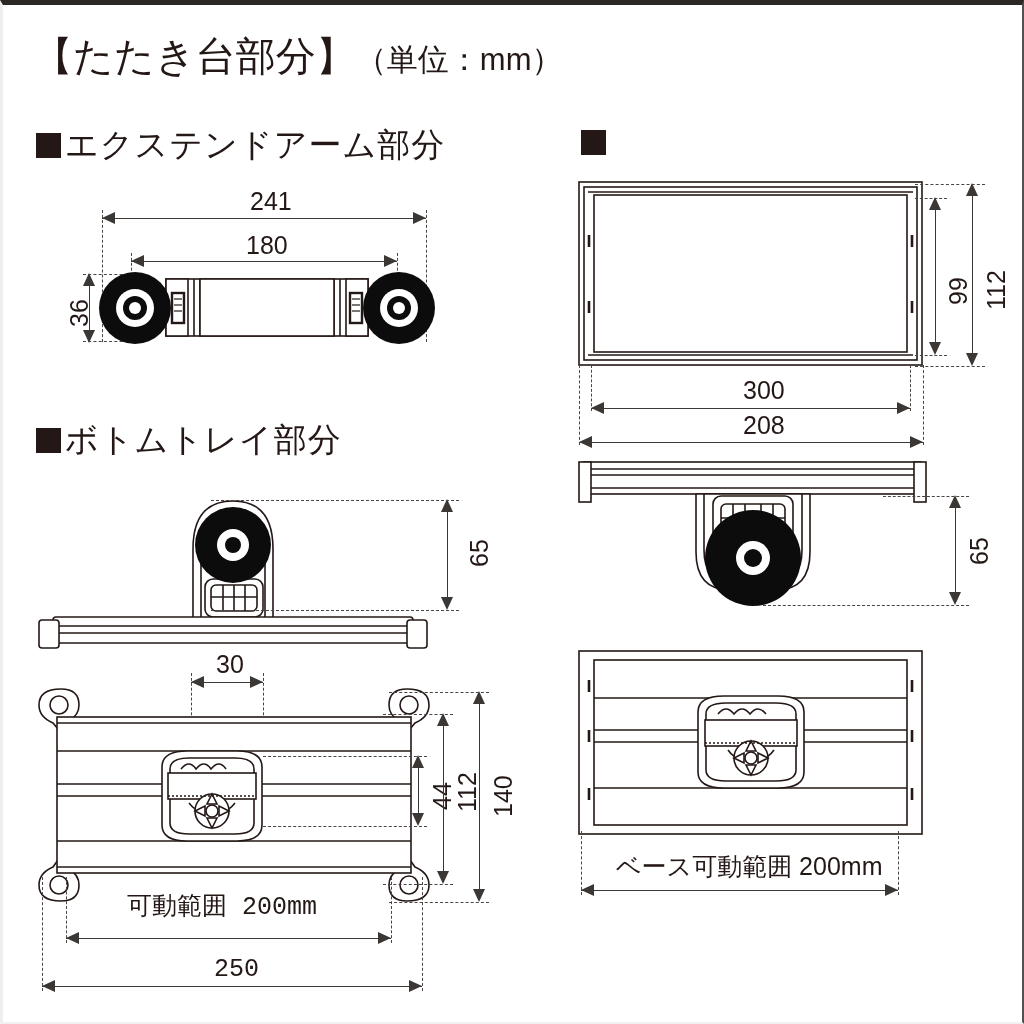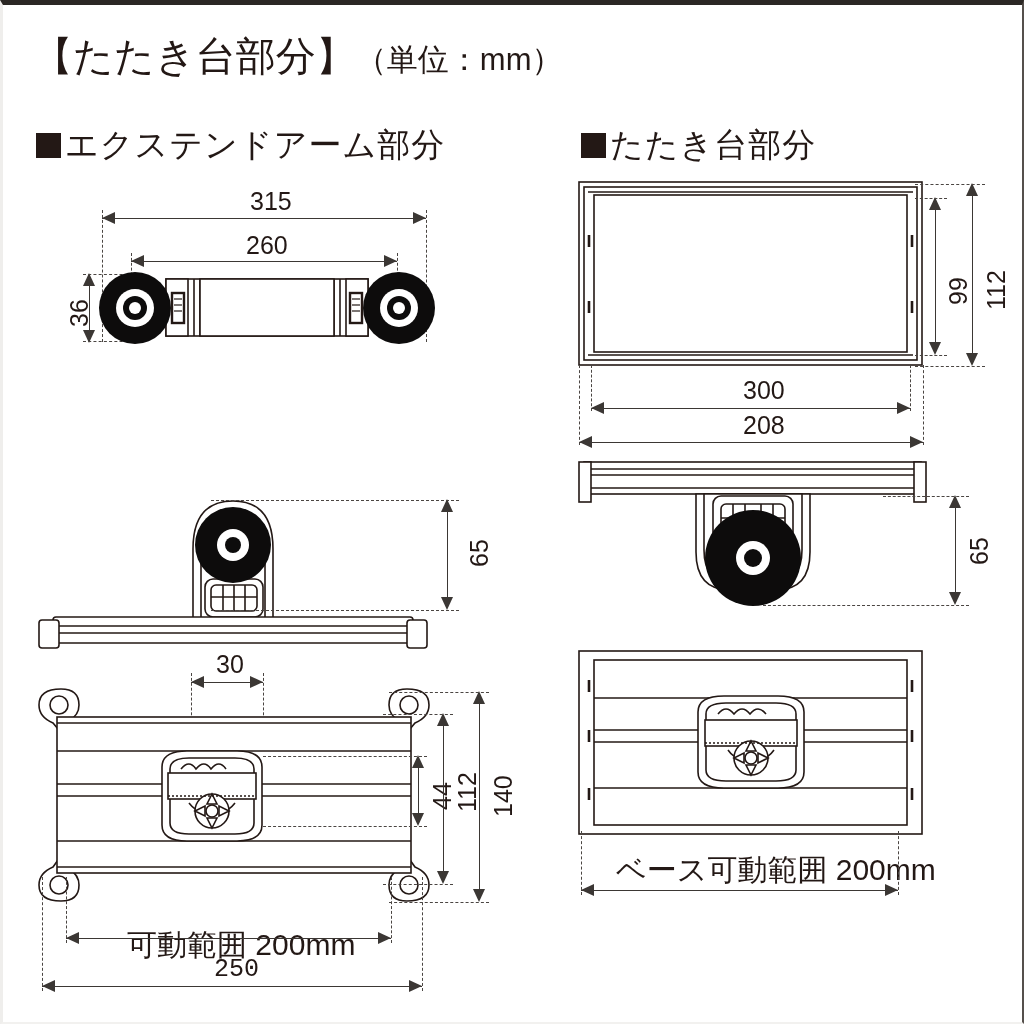--- a/index.html
+++ b/index.html
@@ -30,21 +30,21 @@
     display:inline-block;width:25px;height:25px;background:#231815;
     margin-right:4px;vertical-align:-2px;
   }
   .dimtxt{
     font-size:25px;color:#231815;white-space:nowrap;
     font-family:"Liberation Sans","DejaVu Sans",sans-serif;
   }
   .dimtxt.v{
     transform-origin:0 0;
   }
-  .jp{font-size:30px;white-space:nowrap;}
+  .jp{font-size:25px;white-space:nowrap;}
   
   .hline{height:0;border-top:1.6px solid #3b3734;}
   .vline{width:0;border-left:1.6px solid #3b3734;}
   .dash-v{width:0;border-left:1.7px dashed #4a4542;}
   .dash-h{height:0;border-top:1.7px dashed #4a4542;}
   .arw{width:0;height:0;}
   .arw-l{border-top:6px solid transparent;border-bottom:6px solid transparent;border-right:13px solid #3b3734;}
   .arw-r{border-top:6px solid transparent;border-bottom:6px solid transparent;border-left:13px solid #3b3734;}
   .arw-u{border-left:6px solid transparent;border-right:6px solid transparent;border-bottom:13px solid #3b3734;}
   .arw-d{border-left:6px solid transparent;border-right:6px solid transparent;border-top:13px solid #3b3734;}
@@ -56,28 +56,28 @@
 <div id="page">
 
   <div class="abs title">
     <span>【たたき台部分】</span><span class="unit">（単位：mm）</span>
   </div>
 
   <div class="abs sec-head" style="left:33px;top:118px;">
     <span class="sqr"></span><span>エクステンドアーム部分</span>
   </div>
 
-  <div class="abs dimtxt" style="left:247px;top:182px;">315</div>
+  <div class="abs dimtxt" style="left:247px;top:182px;">241</div>
   <div class="abs hline" style="left:99px;top:213px;width:324px;"></div>
   <div class="abs arw arw-l" style="left:99px;top:207px;"></div>
   <div class="abs arw arw-r" style="left:410px;top:207px;"></div>
   <div class="abs dash-v" style="left:99px;top:205px;height:132px;"></div>
   <div class="abs dash-v" style="left:423px;top:205px;height:132px;"></div>
 
-  <div class="abs dimtxt" style="left:243px;top:226px;">260</div>
+  <div class="abs dimtxt" style="left:243px;top:226px;">180</div>
   <div class="abs hline" style="left:128px;top:256px;width:266px;"></div>
   <div class="abs arw arw-l" style="left:128px;top:250px;"></div>
   <div class="abs arw arw-r" style="left:381px;top:250px;"></div>
   <div class="abs dash-v" style="left:128px;top:248px;height:42px;"></div>
   <div class="abs dash-v" style="left:394px;top:248px;height:42px;"></div>
 
   <div class="abs dimtxt v" style="left:62px;top:322px;transform:rotate(-90deg);">36</div>
   <div class="abs vline" style="left:86px;top:272px;height:62px;"></div>
   <div class="abs arw arw-u" style="left:80px;top:268px;"></div>
   <div class="abs arw arw-d" style="left:80px;top:325px;"></div>
@@ -115,21 +115,21 @@
 
     <g>
       <circle cx="297" cy="41" r="36" fill="#0d0c0c"></circle>
       <circle cx="297" cy="41" r="19" fill="#ffffff"></circle>
       <circle cx="297" cy="41" r="12" fill="#0d0c0c"></circle>
       <circle cx="297" cy="41" r="6" fill="#ffffff"></circle>
     </g>
   </svg>
 
   <div class="abs sec-head" style="left:578px;top:118px;">
-    <span class="sqr"></span><span>たたき台部分</span>
+    <span class="sqr"></span>
   </div>
 
   <svg class="abs" style="left:575px;top:176px;" width="345" height="185" viewBox="0 0 345 185">
     <g stroke="#231815" fill="#ffffff" stroke-width="1.6">
       <rect x="1" y="1" width="343" height="183"></rect>
       <rect x="6" y="6" width="333" height="173"></rect>
       <rect x="16" y="14" width="313" height="157"></rect>
     </g>
     <g stroke="#231815" stroke-width="1.6">
       <line x1="10" y1="11" x2="335" y2="11"></line>
@@ -242,20 +242,23 @@
     </g>
   </svg>
 
   <div class="abs jp" style="left:613px;top:845px;">ベース可動範囲 200mm</div>
   <div class="abs hline" style="left:578px;top:885px;width:317px;"></div>
   <div class="abs arw arw-l" style="left:578px;top:879px;"></div>
   <div class="abs arw arw-r" style="left:882px;top:879px;"></div>
   <div class="abs dash-v" style="left:578px;top:826px;height:64px;"></div>
   <div class="abs dash-v" style="left:895px;top:826px;height:64px;"></div>
 
+  <div class="abs sec-head" style="left:33px;top:413px;">
+    <span class="sqr"></span><span>ボトムトレイ部分</span>
+  </div>
 
   <svg class="abs" style="left:30px;top:482px;" width="400" height="160" viewBox="0 0 400 160">
 
     <g stroke="#231815" fill="#ffffff" stroke-width="1.6">
       <path d="M160 132 L160 62 Q160 14 200 14 Q240 14 240 62 L240 132 Z"></path>
       <path d="M168 132 L168 62 Q168 22 200 22 Q232 22 232 62 L232 132 Z"></path>
       <rect x="172" y="92" width="58" height="38" rx="8"></rect>
       <rect x="178" y="98" width="46" height="26" rx="5"></rect>
       <line x1="190" y1="98" x2="190" y2="124"></line>
       <line x1="201" y1="98" x2="201" y2="124"></line>
@@ -347,21 +350,21 @@
   <div class="abs dash-h" style="left:380px;top:709px;width:70px;"></div>
   <div class="abs dash-h" style="left:380px;top:879px;width:70px;"></div>
 
   <div class="abs dimtxt v" style="left:486px;top:812px;transform:rotate(-90deg);">140</div>
   <div class="abs vline" style="left:476px;top:690px;height:204px;"></div>
   <div class="abs arw arw-u" style="left:470px;top:686px;"></div>
   <div class="abs arw arw-d" style="left:470px;top:884px;"></div>
   <div class="abs dash-h" style="left:386px;top:687px;width:100px;"></div>
   <div class="abs dash-h" style="left:386px;top:897px;width:100px;"></div>
 
-  <div class="abs jp" style="left:124px;top:920px;">可動範囲 200mm</div>
+  <div class="abs jp" style="left:124px;top:884px;font-family:Liberation Mono, monospace;">可動範囲 200mm</div>
   <div class="abs hline" style="left:63px;top:933px;width:325px;"></div>
   <div class="abs arw arw-l" style="left:63px;top:927px;"></div>
   <div class="abs arw arw-r" style="left:375px;top:927px;"></div>
   <div class="abs dash-v" style="left:63px;top:872px;height:66px;"></div>
   <div class="abs dash-v" style="left:388px;top:872px;height:66px;"></div>
 
   <div class="abs dimtxt" style="left:211px;top:950px;font-family:Liberation Mono, monospace;">250</div>
   <div class="abs hline" style="left:39px;top:981px;width:380px;"></div>
   <div class="abs arw arw-l" style="left:39px;top:975px;"></div>
   <div class="abs arw arw-r" style="left:406px;top:975px;"></div>

